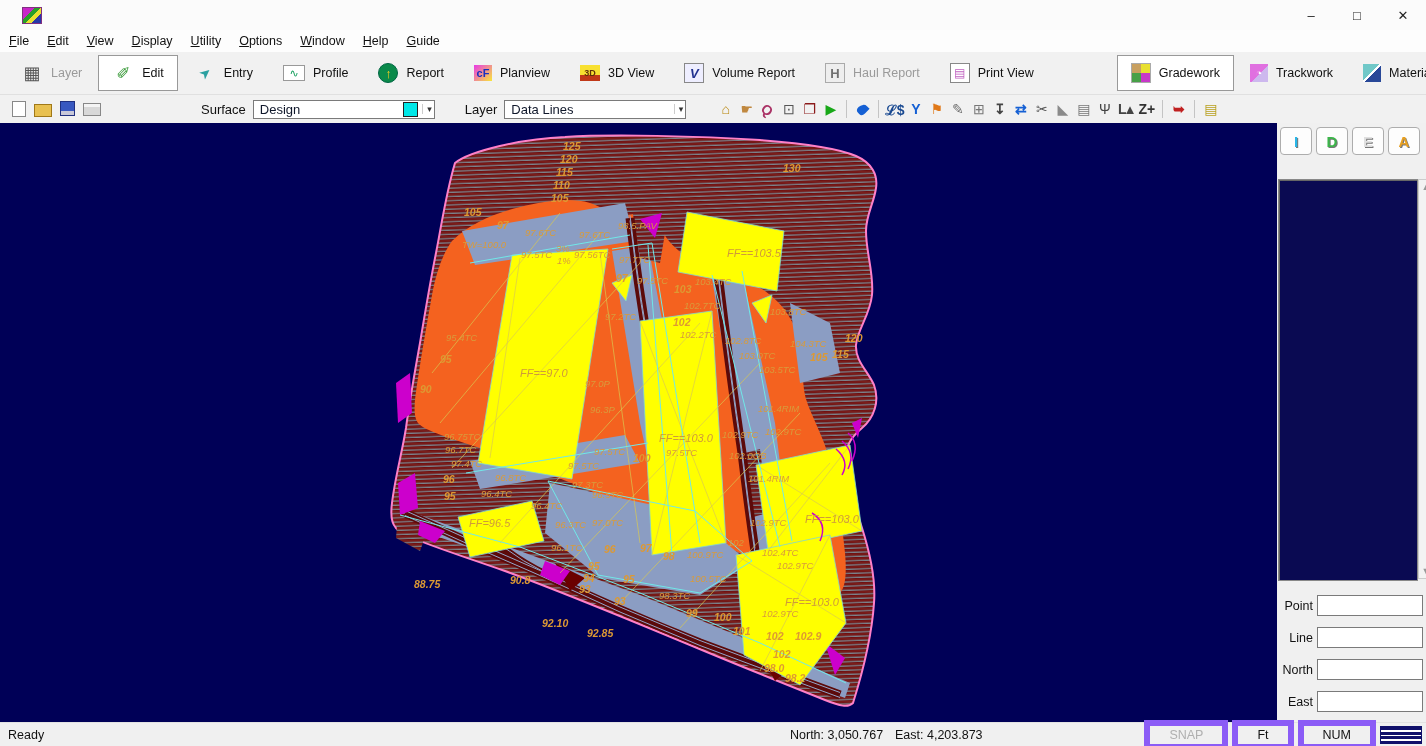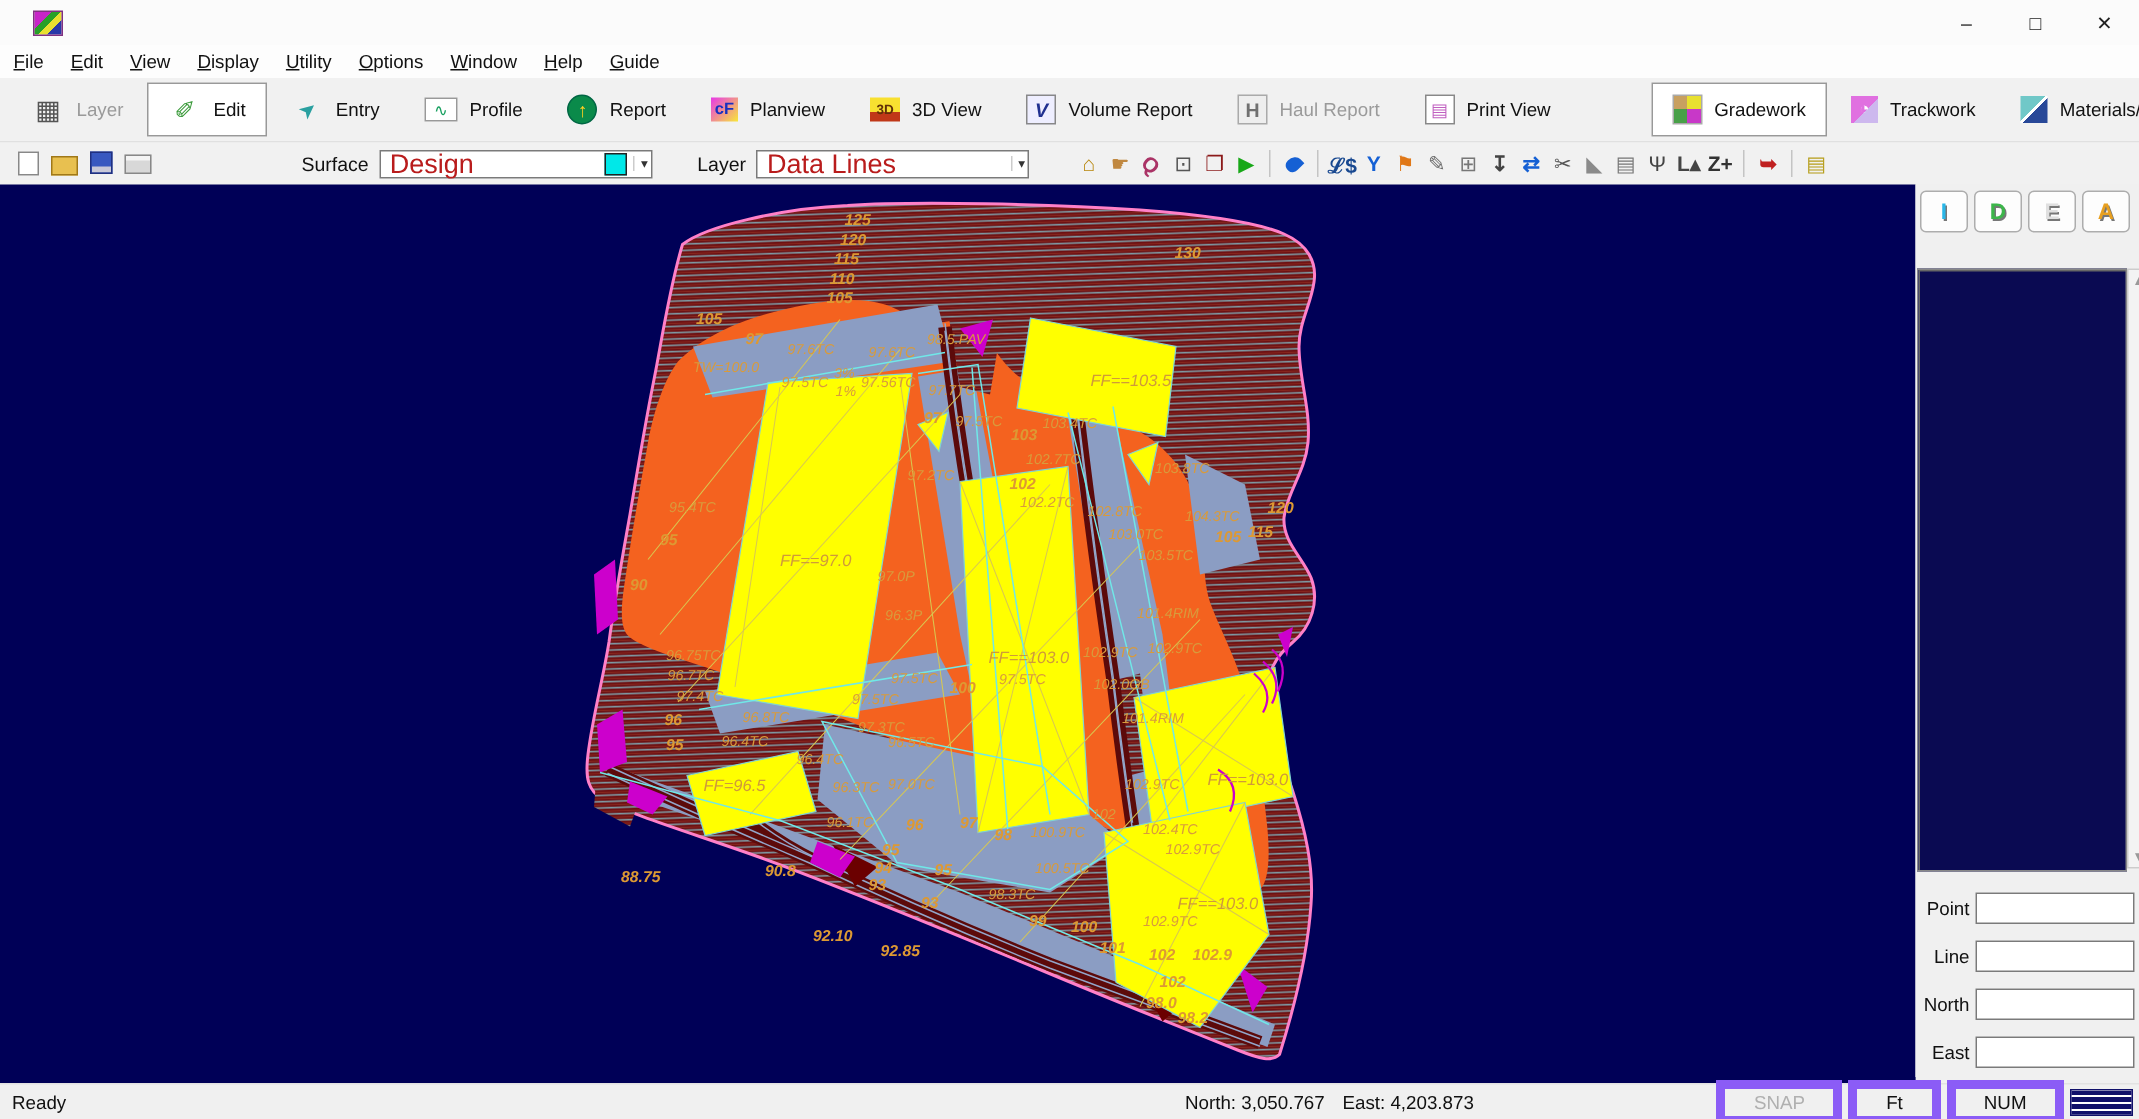--- a/index.html
+++ b/index.html
@@ -22,21 +22,21 @@
            font-size:12.5px;border-bottom:1px solid #ececec;}
   .menu-item{padding:2px 9px;}
   .menu-item u{text-decoration:underline;}
   
   .bigtb{left:0;top:52px;width:1426px;height:43px;background:#f1f1f1;display:flex;align-items:stretch;
          padding:0 6px;box-sizing:border-box;border-bottom:1px solid #e0e0e0;}
   .tb-btn{display:flex;align-items:center;gap:8px;padding:0 13px;font-size:12.5px;white-space:nowrap;
           border:1px solid transparent;margin:3px 1px;background:transparent;}
   .tb-btn.sel{background:#ffffff;border:1px solid #999;}
   .tb-btn.dis{color:#9a9a9a;}
-  .tb-btn.pushR{margin-left:52px;}
+  .tb-btn.pushR{margin-left:68px;}
   .bi{width:22px;height:20px;display:flex;align-items:center;justify-content:center;font-size:15px;flex:none;}
   .bi-import{color:#555;font-size:18px;}
   .bi-edit{color:#3a9a3a;font-size:17px;}
   .bi-entry{color:#2aa0a0;transform:rotate(-40deg);font-size:14px;}
   .bi-profile{border:1px solid #999;background:#fff;color:#18a060;font-size:11px;width:20px;height:14px;}
   .bi-highway{background:#0a8a4a;border-radius:50%;color:#ffd020;font-weight:bold;width:18px;height:18px;font-size:13px;border:1px solid #064;}
   .bi-planview{background:linear-gradient(135deg,#e838e8,#f8e838);color:#1830c0;font-weight:bold;font-size:11px;width:18px;height:16px;}
   .bi-3d{background:linear-gradient(180deg,#f8e030 62%,#c03818 62%);width:20px;height:16px;color:#603008;font-size:9px;font-weight:bold;}
   .bi-volume{border:1px solid #888;background:#eef;color:#203090;font-weight:bold;font-style:italic;width:18px;height:18px;font-size:13px;}
   .bi-haul{border:1px solid #aaa;background:#eee;color:#707070;font-weight:bold;width:18px;height:18px;font-size:13px;}
@@ -49,21 +49,21 @@
           font-size:13px;box-sizing:border-box;}
   .fi{display:inline-block;margin:0 4px;flex:none;}
   .fi-new{width:12px;height:14px;background:#fff;border:1px solid #888;}
   .fi-open{width:16px;height:11px;background:#e8c050;border:1px solid #a07818;margin-top:3px;}
   .fi-save{width:13px;height:13px;background:#3858c0;border:1px solid #203080;box-shadow:inset 0 -4px 0 #c8c8d8;}
   .fi-print{width:16px;height:11px;background:#d8d8d8;border:1px solid #888;box-shadow:inset 0 3px 0 #f4f4f4;margin-top:2px;}
   .lbl{margin:0 7px;}
   .lbl.surface{margin-left:96px;}
   .lbl.layer{margin-left:30px;}
   .combo{display:inline-flex;align-items:center;background:#fff;border:1px solid #7a7a7a;height:19px;width:182px;padding:0 2px 0 6px;box-sizing:border-box;}
-  .combo-text{color:#b91c1c;font-size:18px;flex:1;}
+  .combo-text{color:#0f172a;font-size:13px;flex:1;}
   .swatch{width:13px;height:13px;background:#00e8e8;border:1px solid #222;margin-right:4px;flex:none;}
   .combo-arrow{font-size:9px;color:#333;border-left:1px solid #ccc;padding-left:4px;flex:none;}
   .toolstrip{display:flex;align-items:center;margin-left:30px;gap:2px;}
   .ts-icon{width:19px;height:19px;display:flex;align-items:center;justify-content:center;font-size:14px;flex:none;}
   .ts-sep{width:1px;height:18px;background:#c4c4c4;margin:0 4px;}
   .ts-drop{width:9px;height:11px;background:#1560d4;border-radius:80% 0 55% 55%;transform:rotate(45deg);}
   
   .canvas{left:0;top:123px;width:1277px;height:599px;background:#000057;}
   
   .rpanel{left:1277px;top:123px;width:149px;height:599px;background:#f0f0f0;box-sizing:border-box;font-size:12.5px;}

